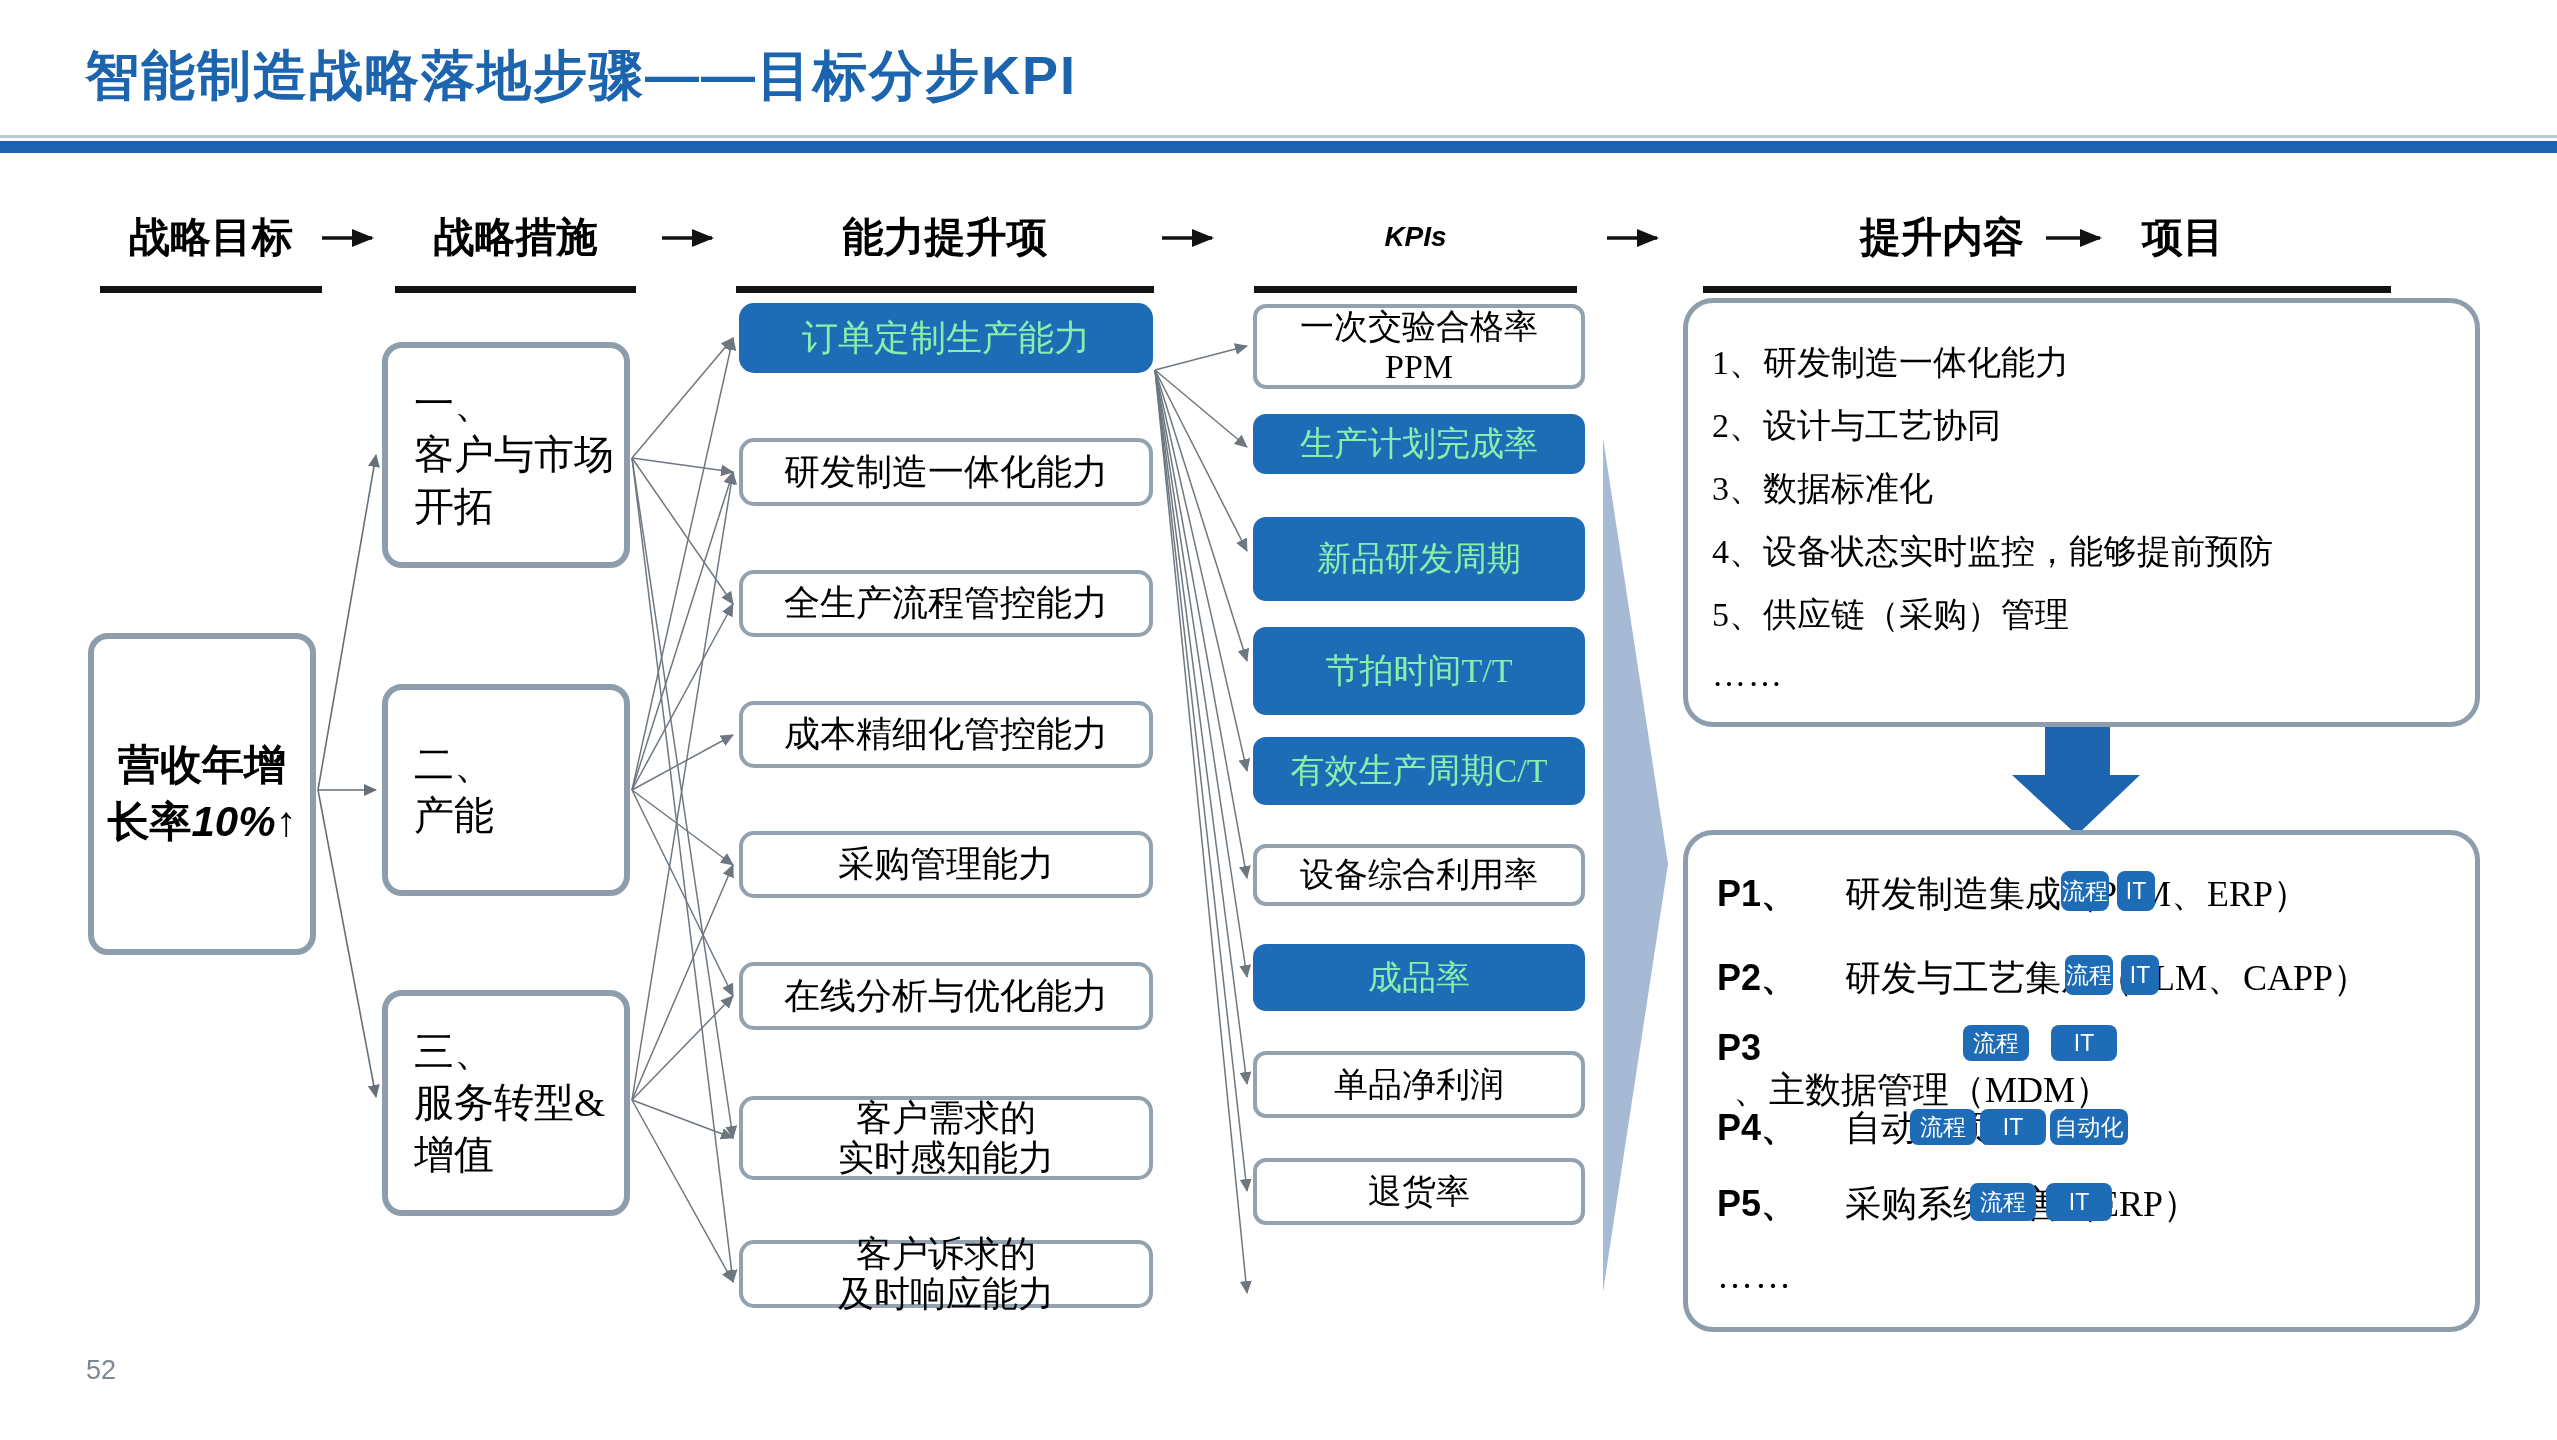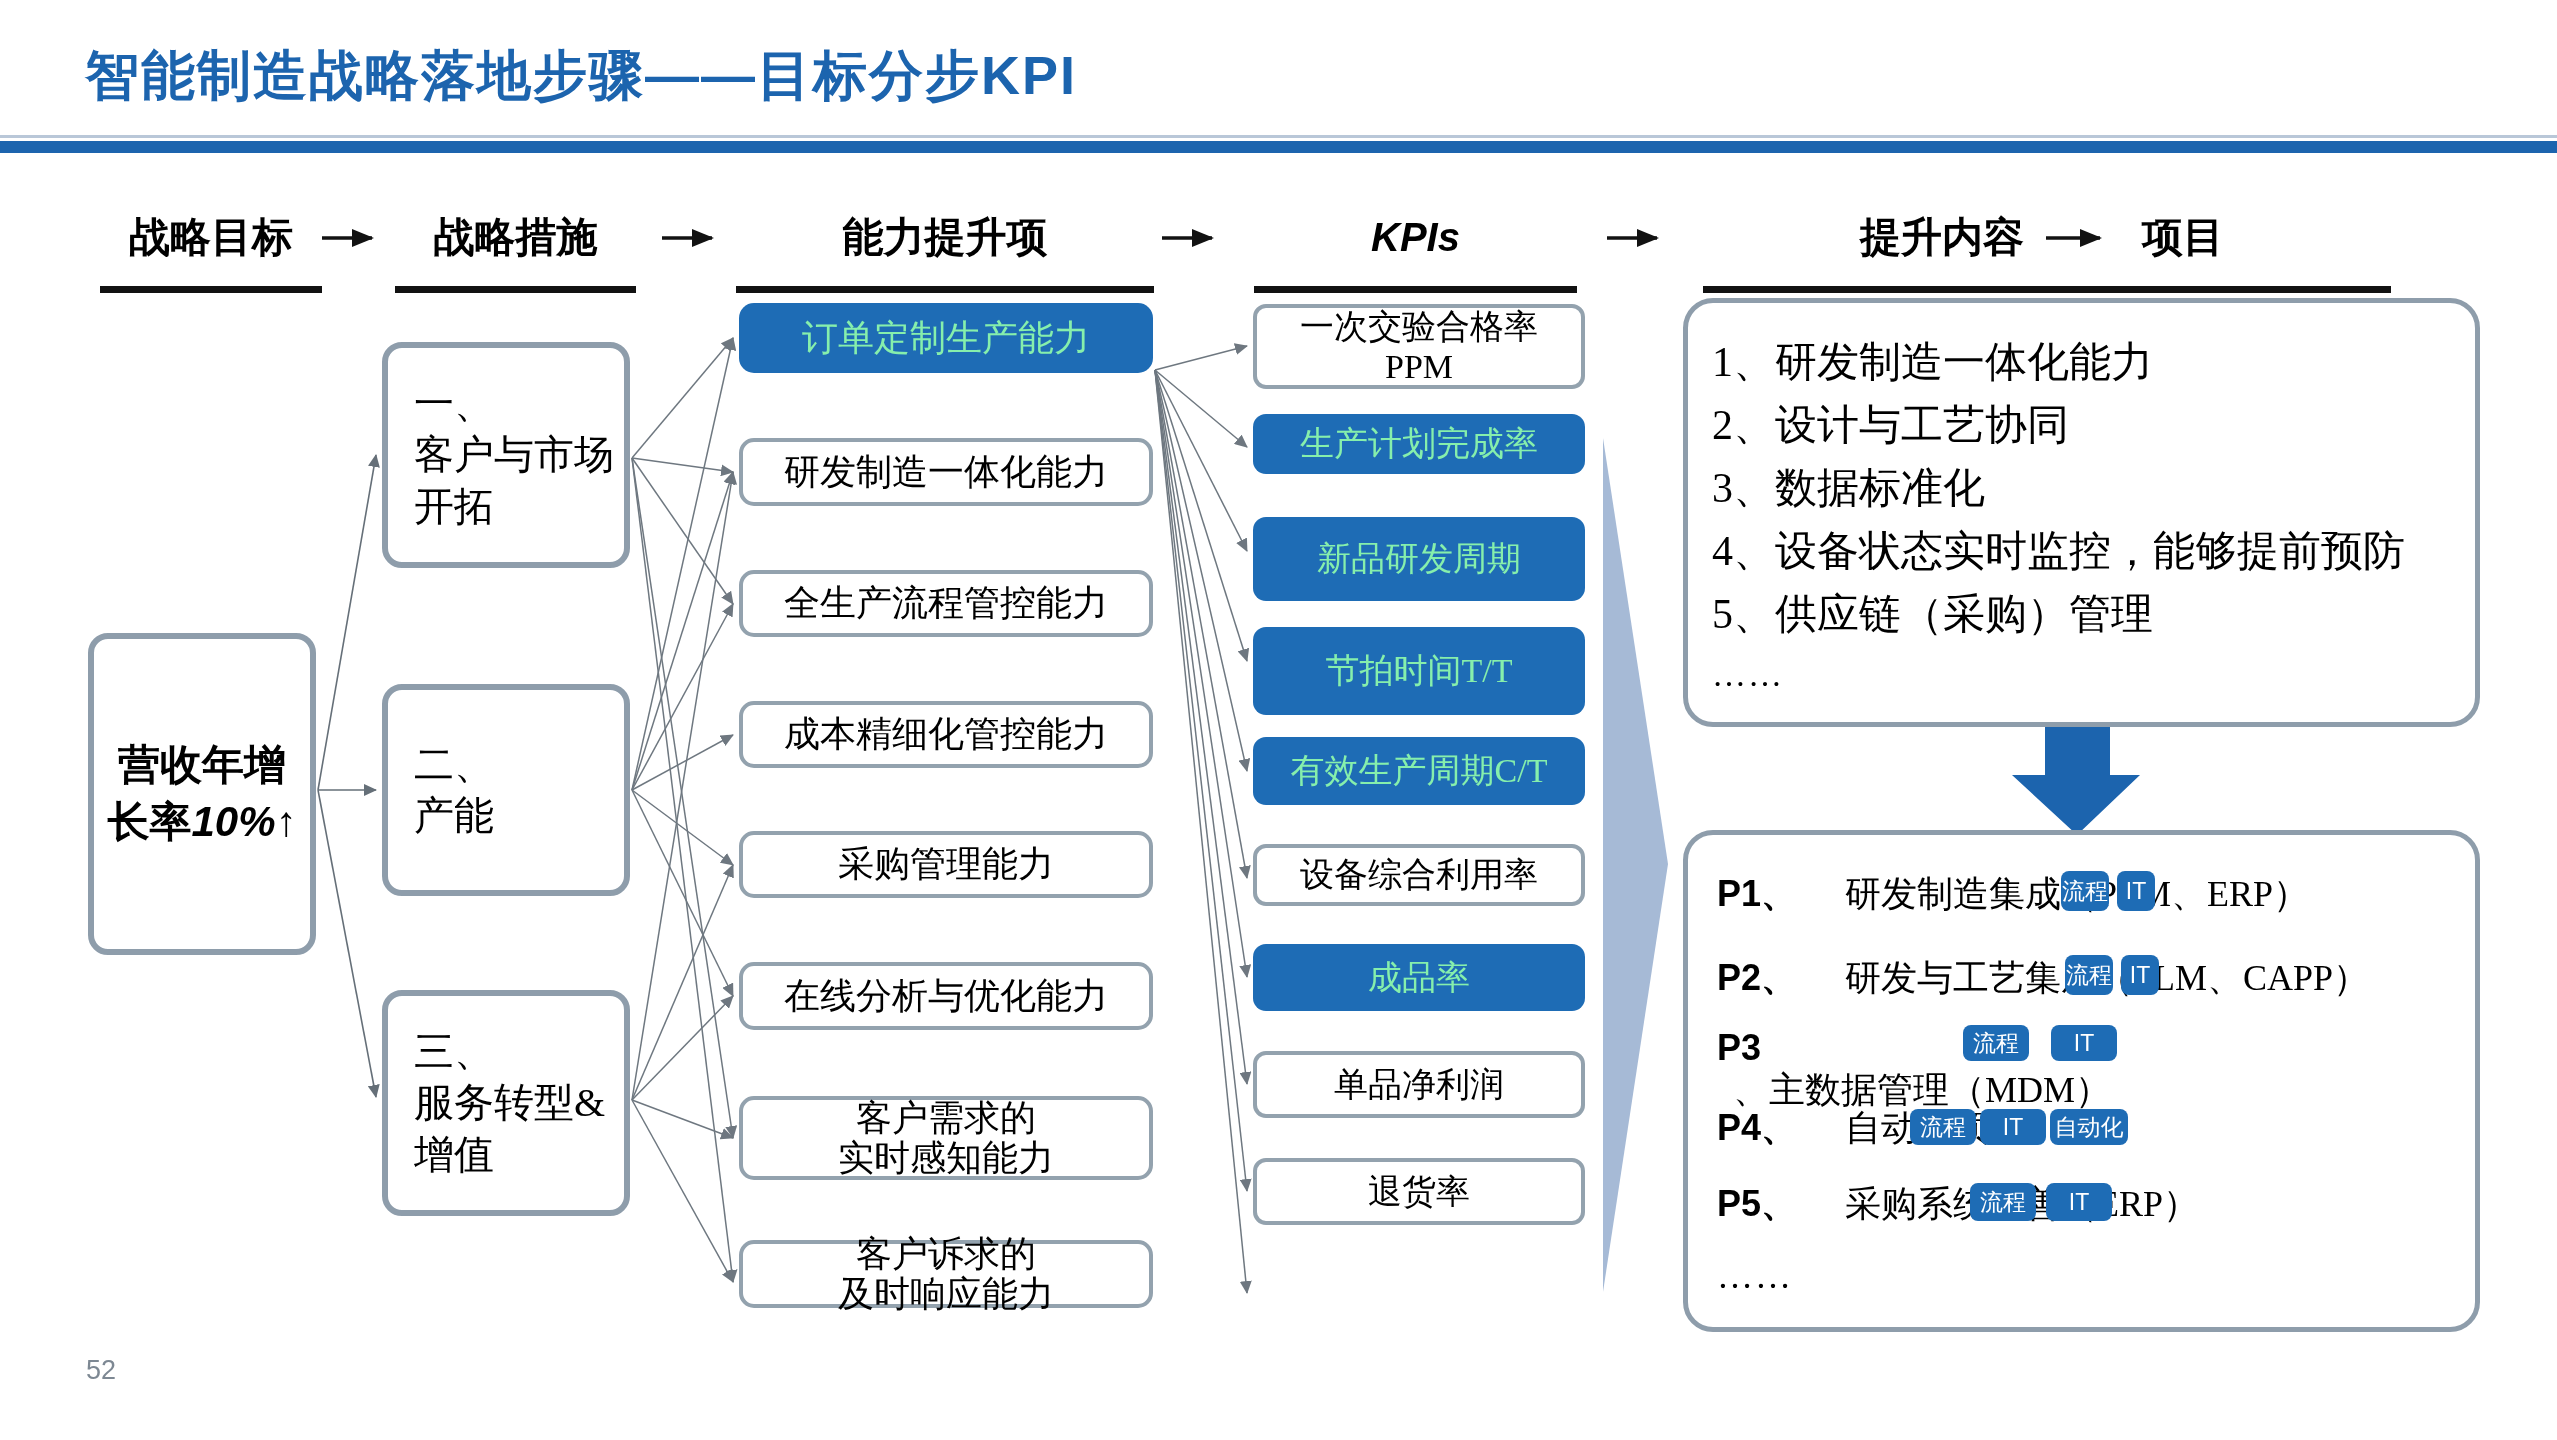--- a/index.html
+++ b/index.html
@@ -9,21 +9,21 @@
 
   
   .title{position:absolute;left:85px;top:40px;font-family:"Liberation Sans",sans-serif;
          font-weight:bold;font-size:54px;color:#1c64ae;letter-spacing:2px;}
   .rule-light{position:absolute;left:0;top:135px;width:2557px;height:3px;background:#b9c7d8;}
   .rule-heavy{position:absolute;left:0;top:141px;width:2557px;height:12px;background:#1c64ae;}
 
   
   .col-head{position:absolute;top:206px;height:62px;display:flex;align-items:center;justify-content:center;
             font-weight:bold;font-size:41px;color:#000;}
-  .col-head.kpis{font-family:"Liberation Sans",sans-serif;font-style:italic;font-size:40px;}
+  .col-head.kpis{font-family:"Liberation Sans",sans-serif;font-style:italic;font-size:28px;}
   .head-underline{position:absolute;top:286px;height:7px;background:#121212;}
 
   
   .gbox{position:absolute;background:#fff;border:6px solid #8e9dab;border-radius:20px;
         display:flex;align-items:center;box-sizing:border-box;}
   .goal-text{width:100%;text-align:center;font-size:42px;font-weight:bold;line-height:1.32;}
   .goal-text .em{font-family:"Liberation Sans",sans-serif;font-style:italic;}
   .m-text{padding-left:26px;font-size:40px;line-height:1.28;}
 
   .cap-box{position:absolute;left:739px;width:414px;box-sizing:border-box;border-radius:15px;
@@ -32,21 +32,21 @@
   .kpi-box{position:absolute;left:1253px;width:332px;box-sizing:border-box;border-radius:13px;
            display:flex;align-items:center;justify-content:center;text-align:center;
            font-size:34px;line-height:1.15;}
   .boxwhite{background:#ffffff;border:4px solid #93a2ae;color:#000;}
   .boxblue{background:#1e6cb5;border:none;color:#86efac;}
 
   
   .panel{position:absolute;left:1683px;width:797px;background:#fff;border:5px solid #8e9dab;
          border-radius:30px;box-sizing:border-box;}
   .panel-top{top:298px;height:429px;padding:38px 28px 0 24px;}
-  .content-item{font-size:42px;line-height:43px;margin-bottom:20px;}
+  .content-item{font-size:34px;line-height:43px;margin-bottom:20px;}
   .content-ellipsis{font-size:34px;margin-top:12px;letter-spacing:2px;}
 
   .panel-bottom{top:830px;height:502px;}
   .proj-row{position:absolute;left:29px;font-size:36px;height:46px;display:flex;align-items:flex-end;gap:48px;}
   .proj-id{font-family:"Liberation Sans",sans-serif;font-weight:bold;}
   .proj-ellipsis{position:absolute;left:29px;font-size:36px;letter-spacing:2px;}
   .badge{position:absolute;background:#1e6cb5;color:#fff;border-radius:8px;
          font-family:"Liberation Sans",sans-serif;font-size:23px;
          display:flex;align-items:center;justify-content:center;box-sizing:border-box;}
 

